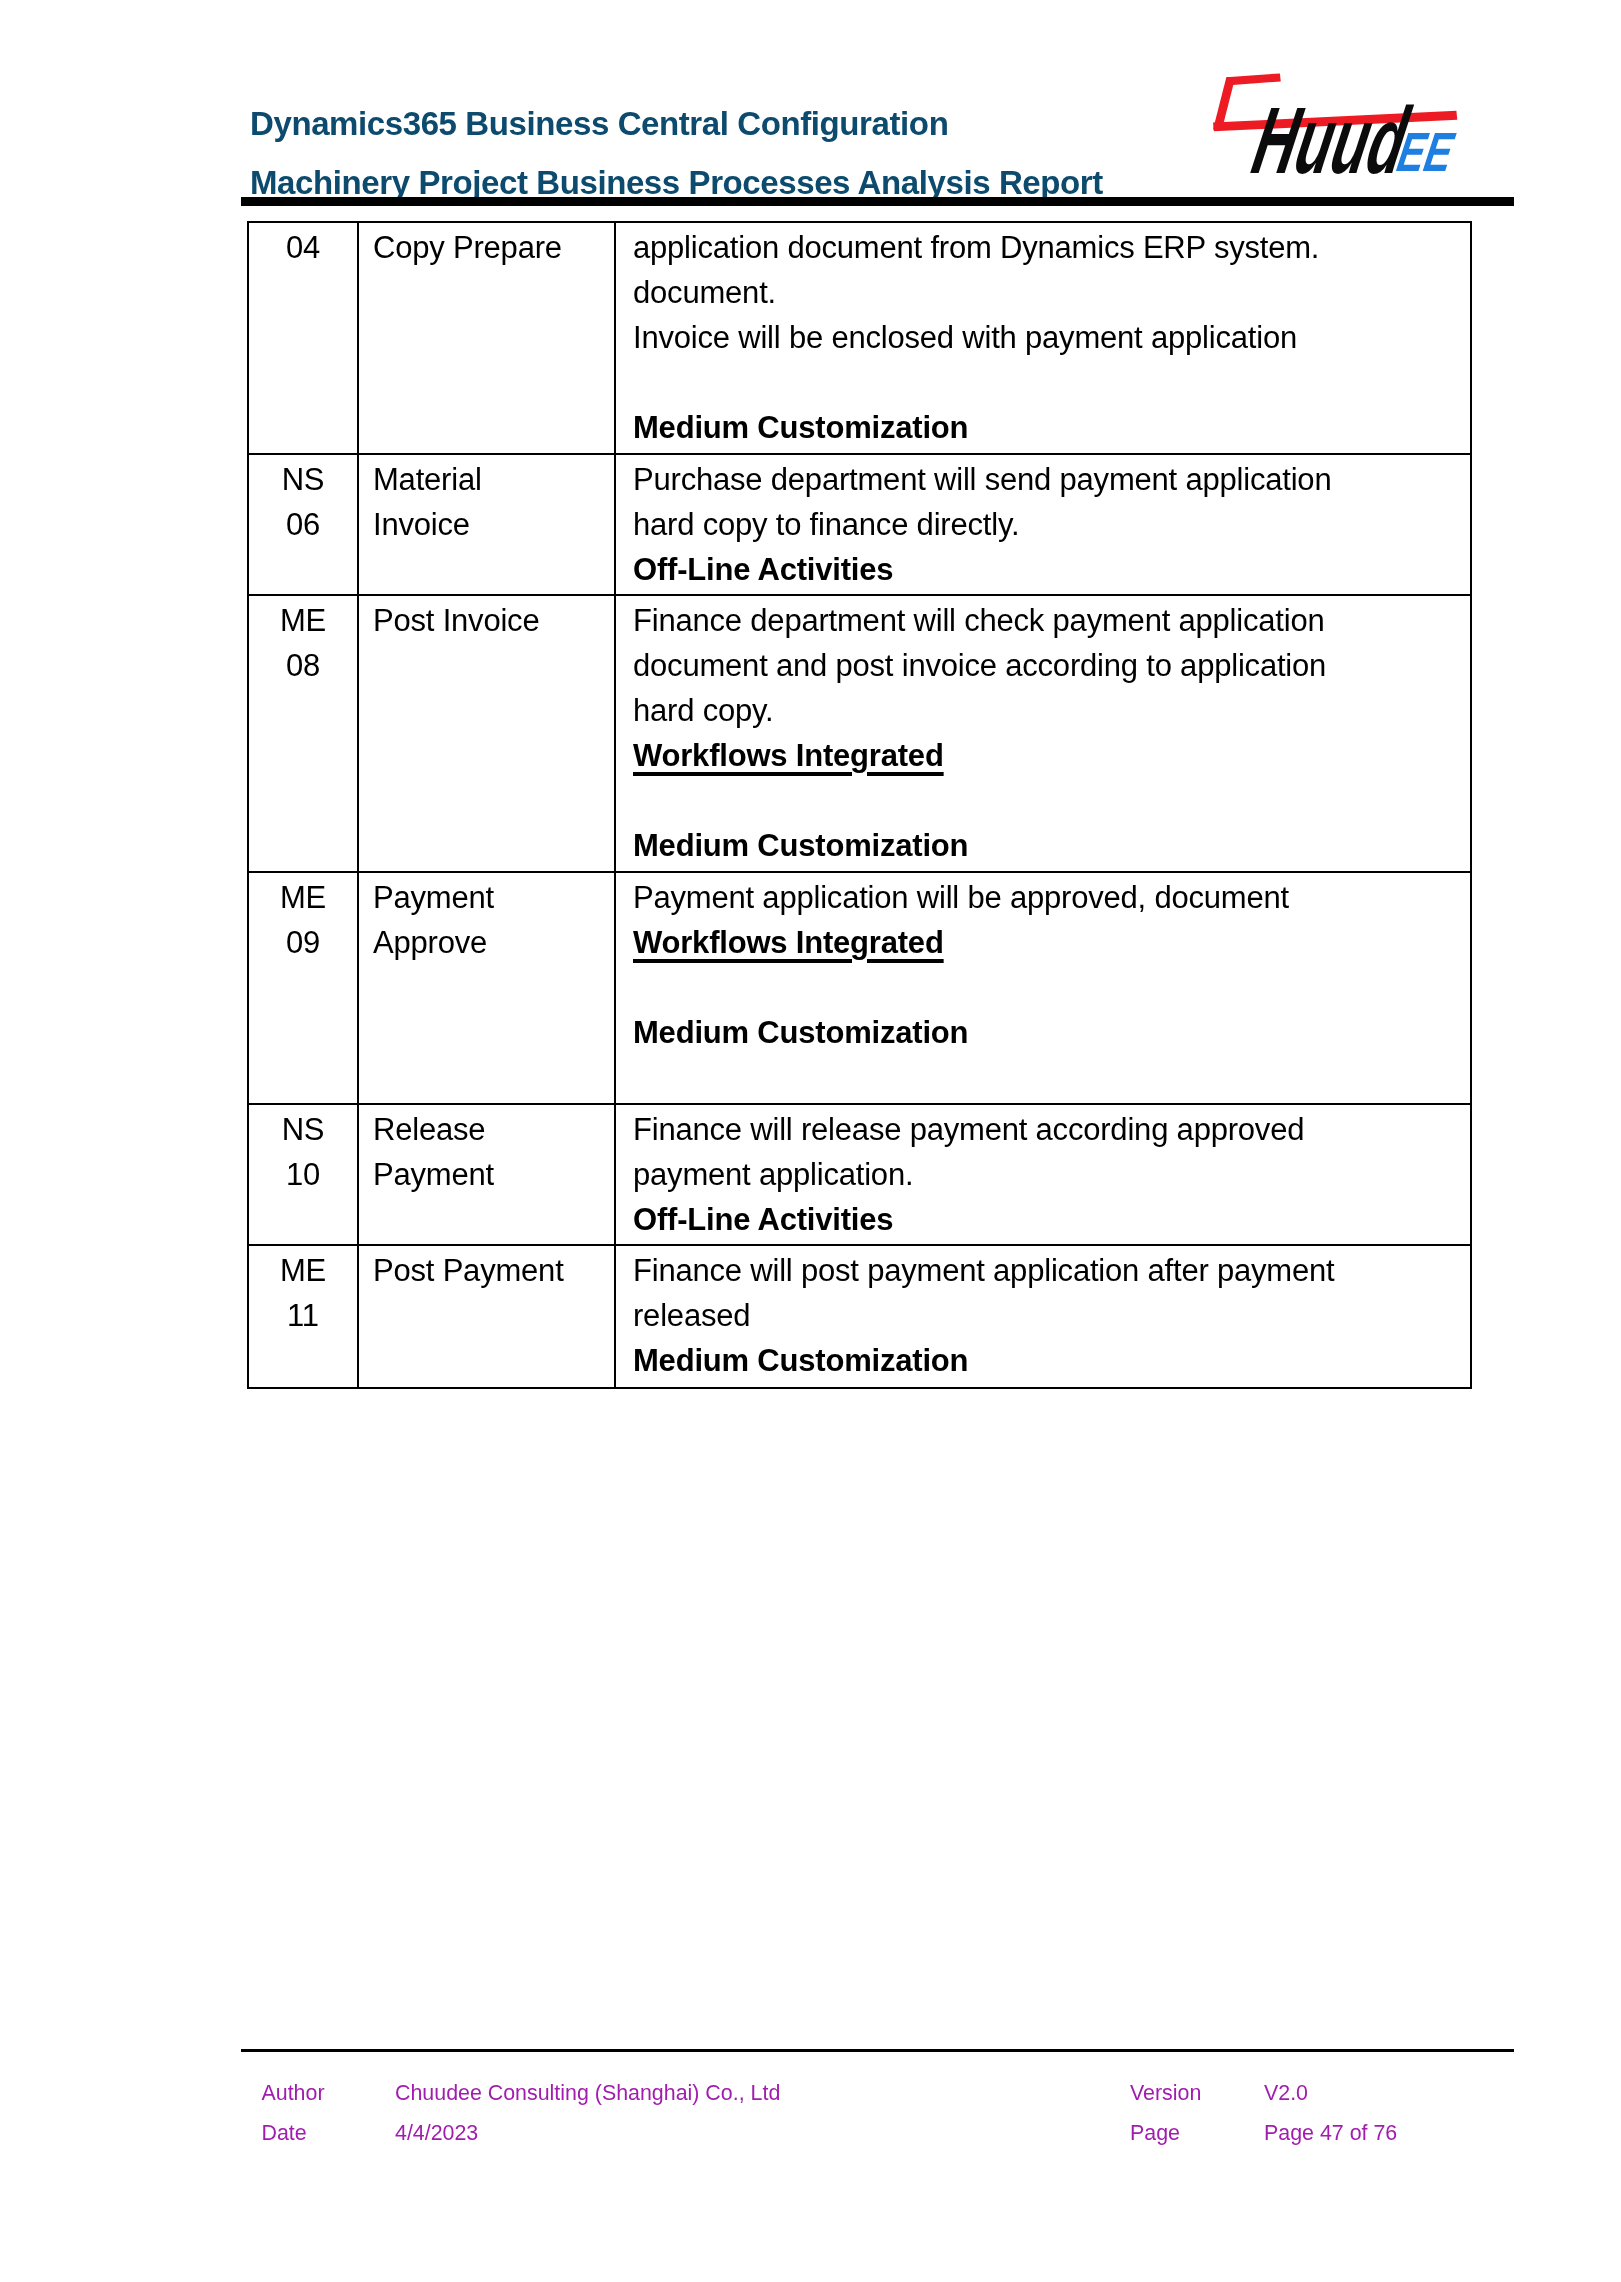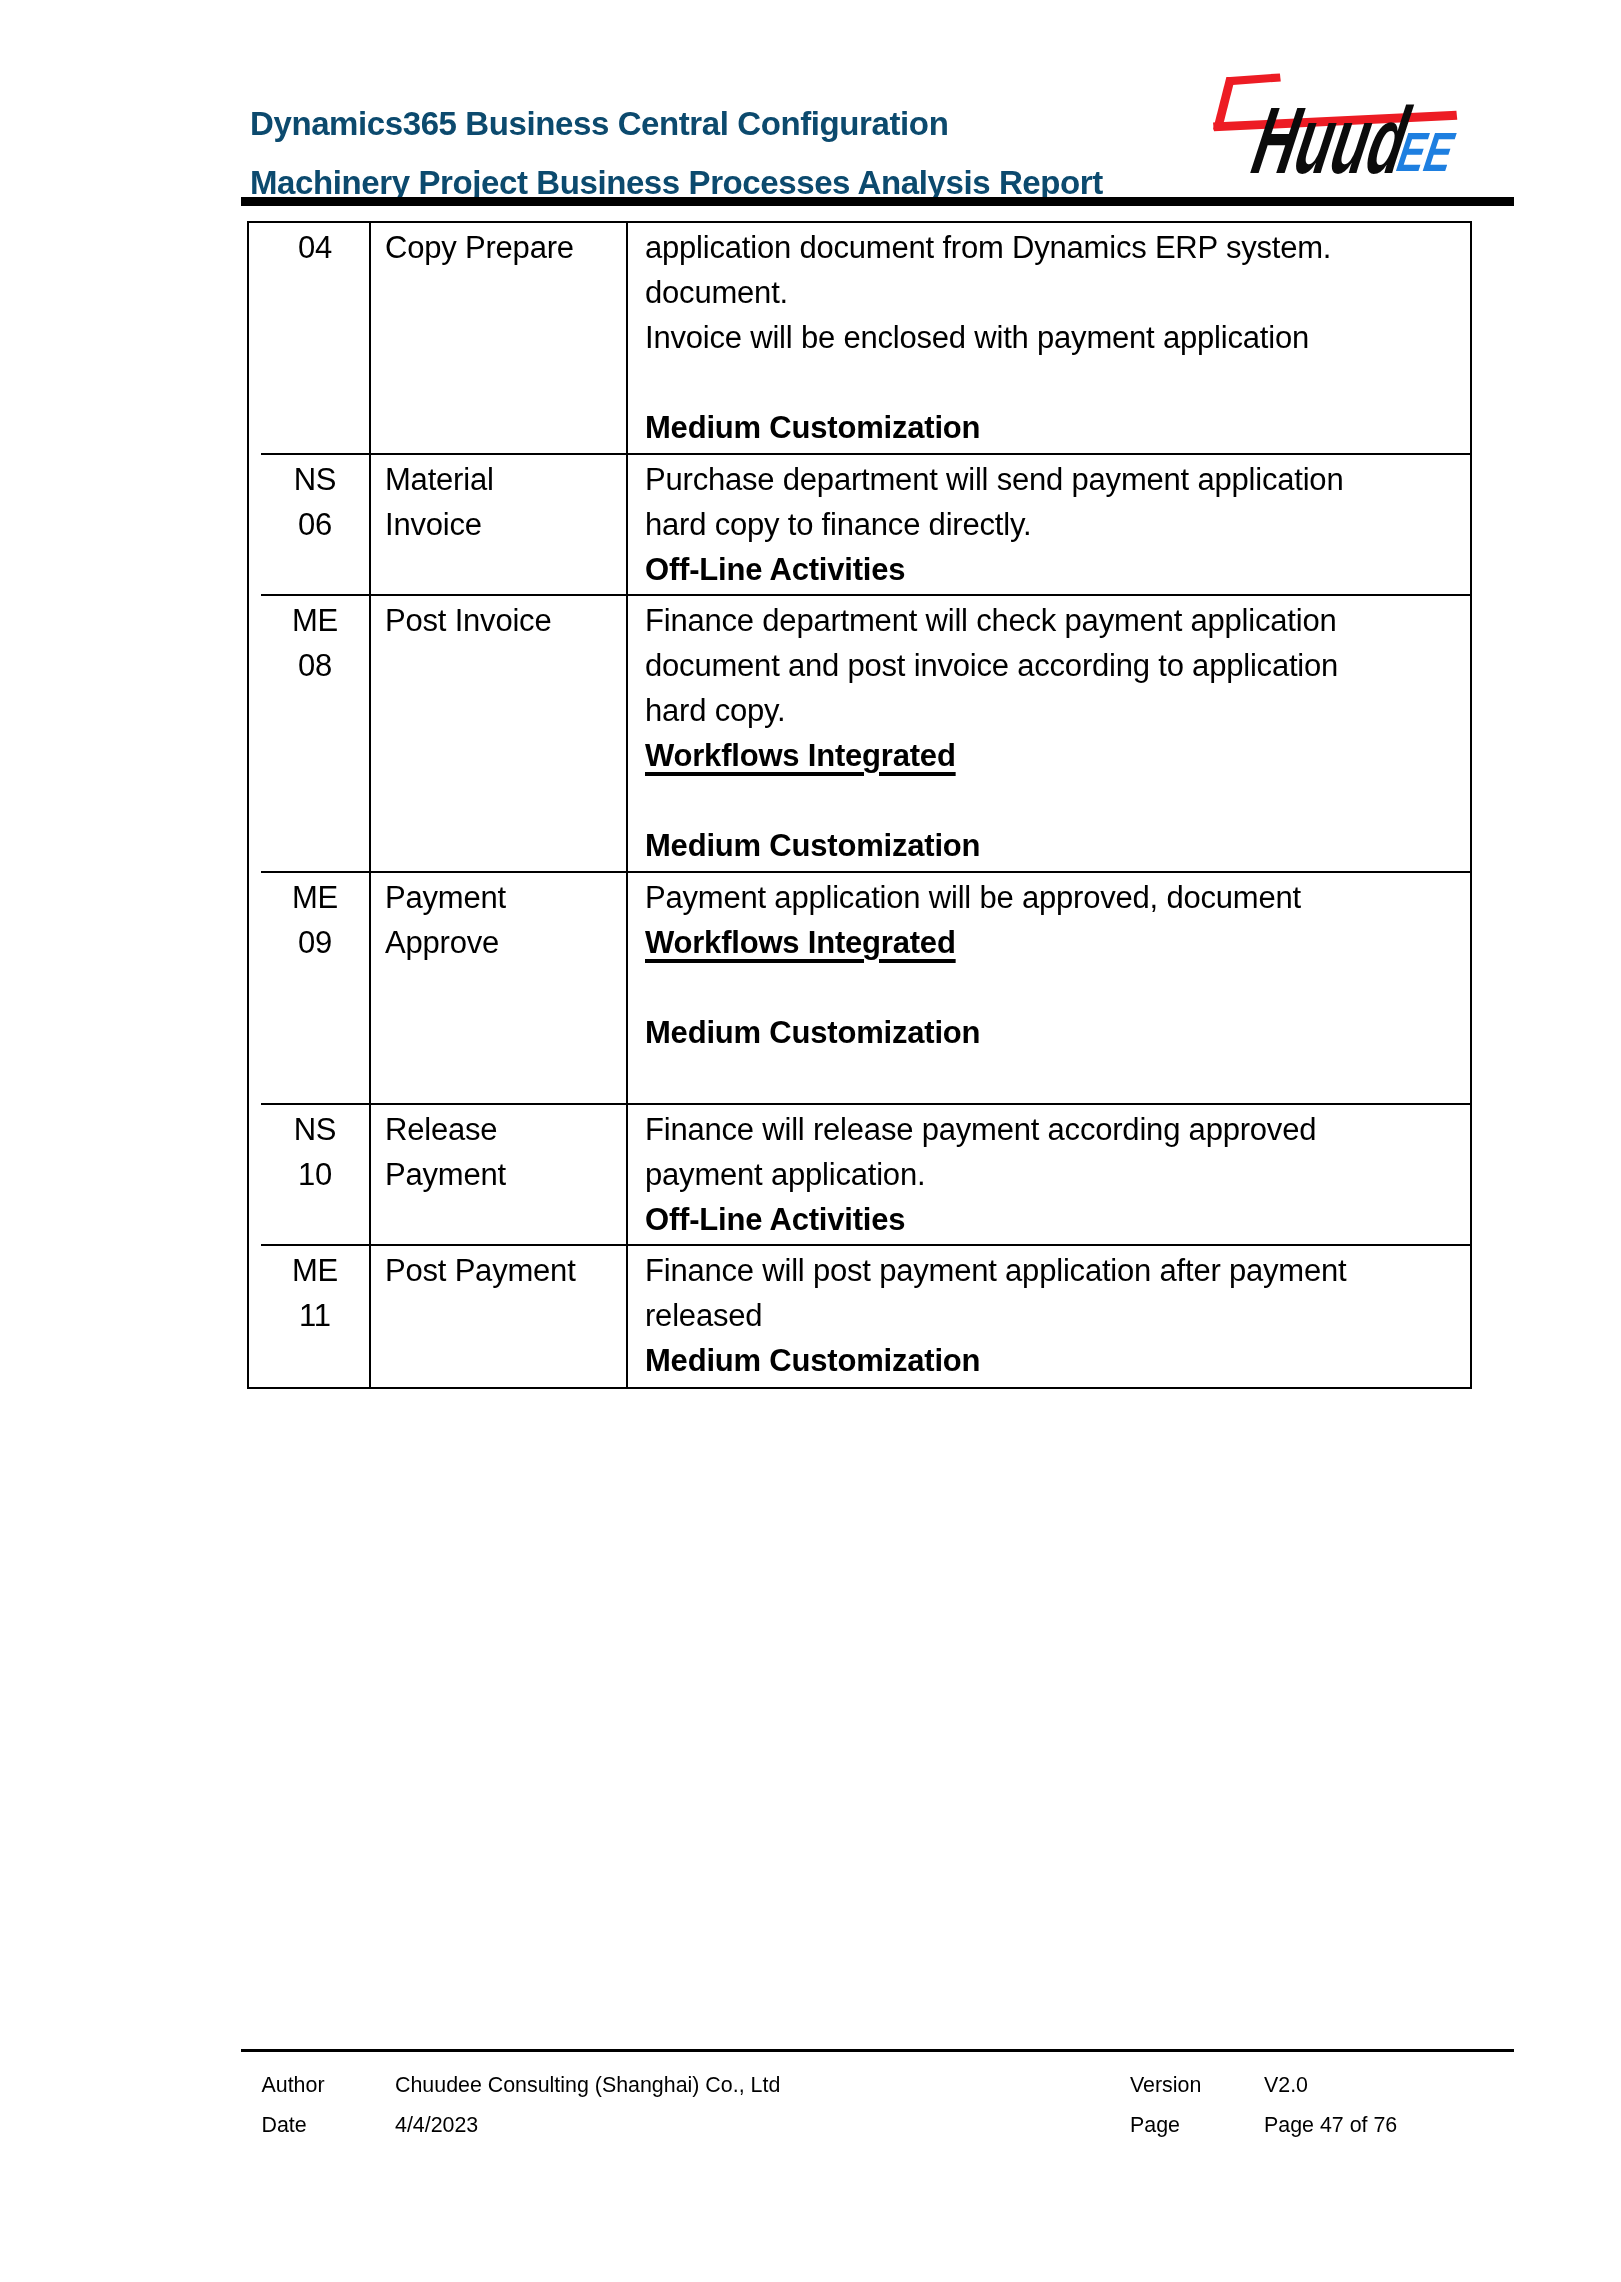--- a/index.html
+++ b/index.html
@@ -22,21 +22,21 @@
   .logo-svg { position:absolute; left:1205px; top:59px; width:312px; height:134px; }
   .header-rule {
     position:absolute; left:241px; top:197px;
     width:1273px; height:9px; background:#000;
   }
   
   .process-table {
     position:absolute; left:247px; top:221px; width:1225px;
     border:2.7px solid #000;
   }
-  .t-row { display:flex; border-bottom:2.7px solid #000;margin-left:12px; }
+  .t-row { display:flex; border-bottom:2.7px solid #000; }
   .t-row:last-child { border-bottom:none; }
   .cell { padding-top:1.8px; overflow:hidden; }
   .c-id   { width:110px; border-right:2.7px solid #000; text-align:center; }
   .c-name { width:257px; border-right:2.7px solid #000; padding-left:14px; }
   .c-desc { flex:1; padding-left:17px; padding-right:3.6px; }
   .line {
     display:block; height:45px; line-height:45px;
     font-size:31px; letter-spacing:-0.2px; white-space:nowrap;
   }
   .line span { display:inline; }
@@ -46,22 +46,22 @@
     text-decoration-thickness:3.6px;
     text-underline-offset:6.2px;
   }
   
   .footer-rule {
     position:absolute; left:241px; top:2049px;
     width:1273px; height:2.7px; background:#000;
   }
   .footer-row { position:absolute; left:241px; width:1274px; height:36px; }
   .footer-row .f {
-    position:absolute; top:4px; font-size:21.4px; line-height:30px;
-    white-space:nowrap; color:#000000;
+    position:absolute; top:12px; font-size:21.4px; line-height:30px;
+    white-space:nowrap; color:#a21caf;
   }
   .f.p1 { left:20.5px; }
   .f.p2 { left:154px; }
   .f.p3 { left:889px; }
   .f.p4 { left:1023px; }
 </style>
 </head>
 <body>
 
 <div class="page">

